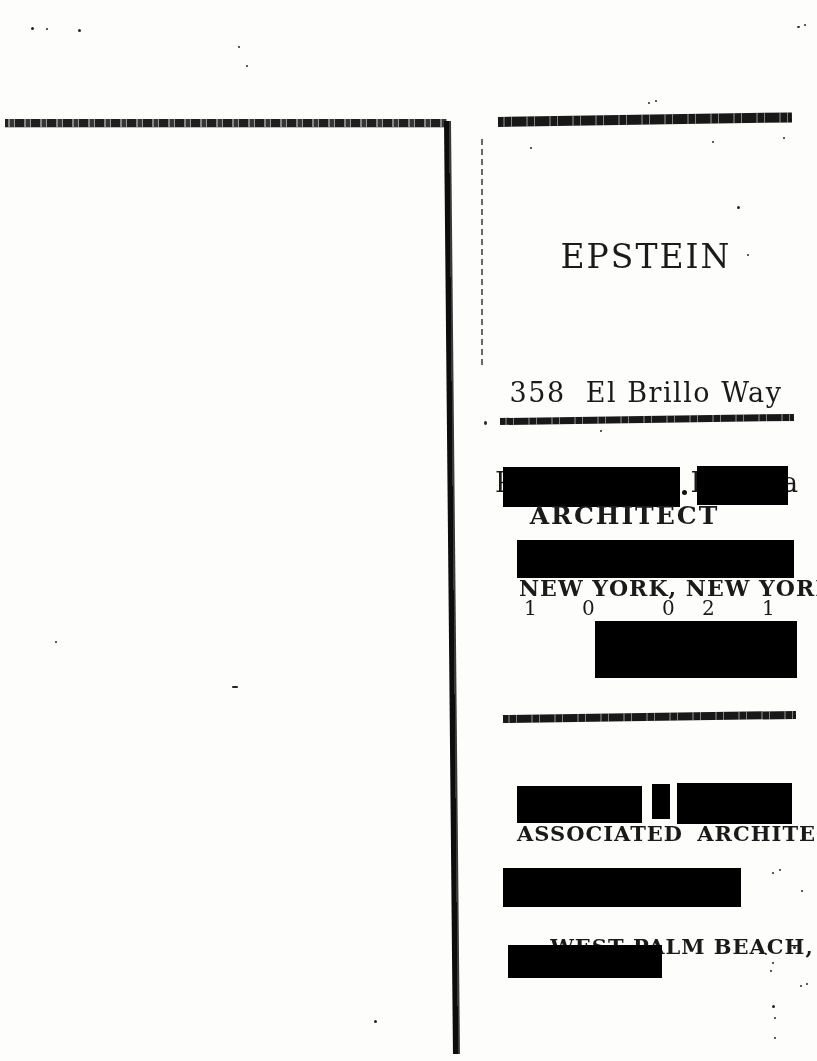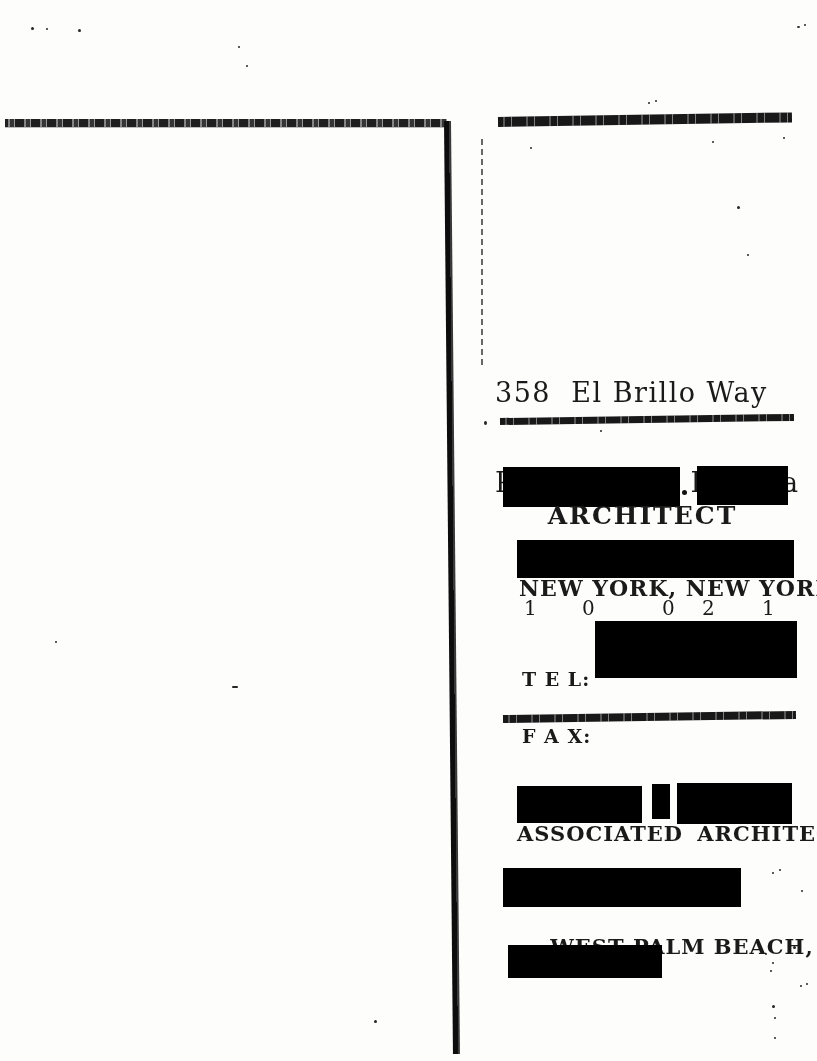--- a/index.html
+++ b/index.html
@@ -35,23 +35,23 @@
   .divider-2 { left:503px; top:715px; width:293px; height:8px;
     transform-origin:left center; transform:rotate(-0.8deg); }
   .dashed-v { position:absolute; left:481px; top:139px; height:226px; width:0;
     border-left:2px dashed #4f4f4f; opacity:.85; }
   
   .redaction { position:absolute; background:#000; }
   
   .txt { position:absolute; white-space:pre; }
   .title-block { left:497px; top:182px; width:298px; text-align:center;
     font-size:33px; line-height:30px; letter-spacing:2px; }
-  .address-block { left:495px; top:318px; width:302px; text-align:left;
+  .address-block { left:495px; top:318px; width:302px; text-align:center;
     font-size:27px; line-height:30px; letter-spacing:1.5px; }
-  .architect-heading { left:496px; top:501px; width:293px; text-align:center;
+  .architect-heading { left:478px; top:501px; width:293px; text-align:center;
     font-size:25px; font-weight:bold; letter-spacing:2px; }
   .ny-line { left:519px; top:575px; font-size:22px; font-weight:bold; letter-spacing:1px; }
   .zip-row { position:absolute; left:524px; top:596px; width:245px; height:20px;
     font-size:20px; }
   .zip-row span { position:absolute; top:0; }
   .telfax { left:522px; top:632px; font-size:19px; font-weight:bold;
     letter-spacing:1px; line-height:19px; }
   .assoc-heading { left:517px; top:821px; font-size:21px; font-weight:bold;
     letter-spacing:1px; word-spacing:6px; }
   .wpb-line { left:517px; top:909px; font-size:21px; font-weight:bold; letter-spacing:1px; }
@@ -65,20 +65,21 @@
 
 <div class="page">
 
   <div class="rule h-rule-left"></div>
   <div class="rule v-rule"></div>
 
   <div class="rule textured top-bar"></div>
   <div class="dashed-v"></div>
 
   <div class="txt title-block">
+    <div>EPSTEIN</div>
   </div>
 
   <div class="txt address-block">
     <div>358  El Brillo Way</div>
     <div>Palm Beach, Florida</div>
   </div>
 
   <div class="rule textured divider-1"></div>
 
   <div class="redaction" style="left:503px;top:467px;width:177px;height:40px;"></div>
@@ -92,24 +93,20 @@
   <div class="txt ny-line">NEW YORK, NEW YORK</div>
 
   <div class="zip-row">
     <span style="left:0px;">1</span>
     <span style="left:58px;">0</span>
     <span style="left:138px;">0</span>
     <span style="left:178px;">2</span>
     <span style="left:238px;">1</span>
   </div>
 
-  <div class="txt telfax">
-    <div>T E L:</div>
-    <div>F A X:</div>
-  </div>
   <div class="redaction" style="left:595px;top:621px;width:202px;height:57px;"></div>
 
   <div class="rule textured divider-2"></div>
 
   <div class="redaction" style="left:517px;top:786px;width:125px;height:37px;"></div>
   <div class="redaction" style="left:652px;top:784px;width:18px;height:35px;"></div>
   <div class="redaction" style="left:677px;top:783px;width:115px;height:41px;"></div>
 
   <div class="txt assoc-heading">ASSOCIATED ARCHITECT</div>
 

